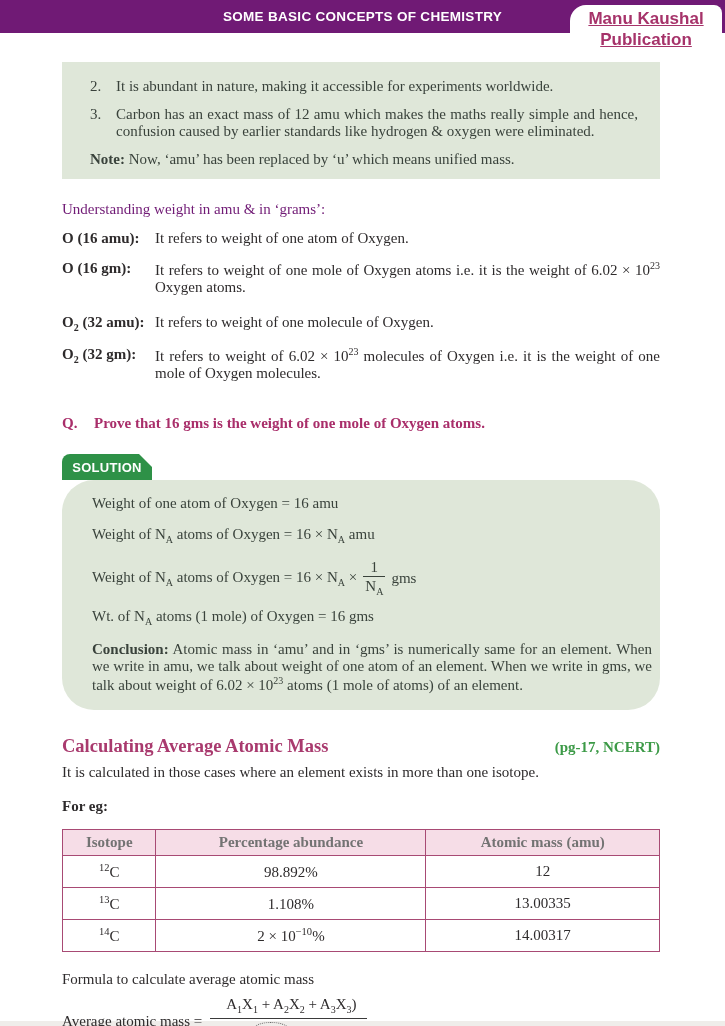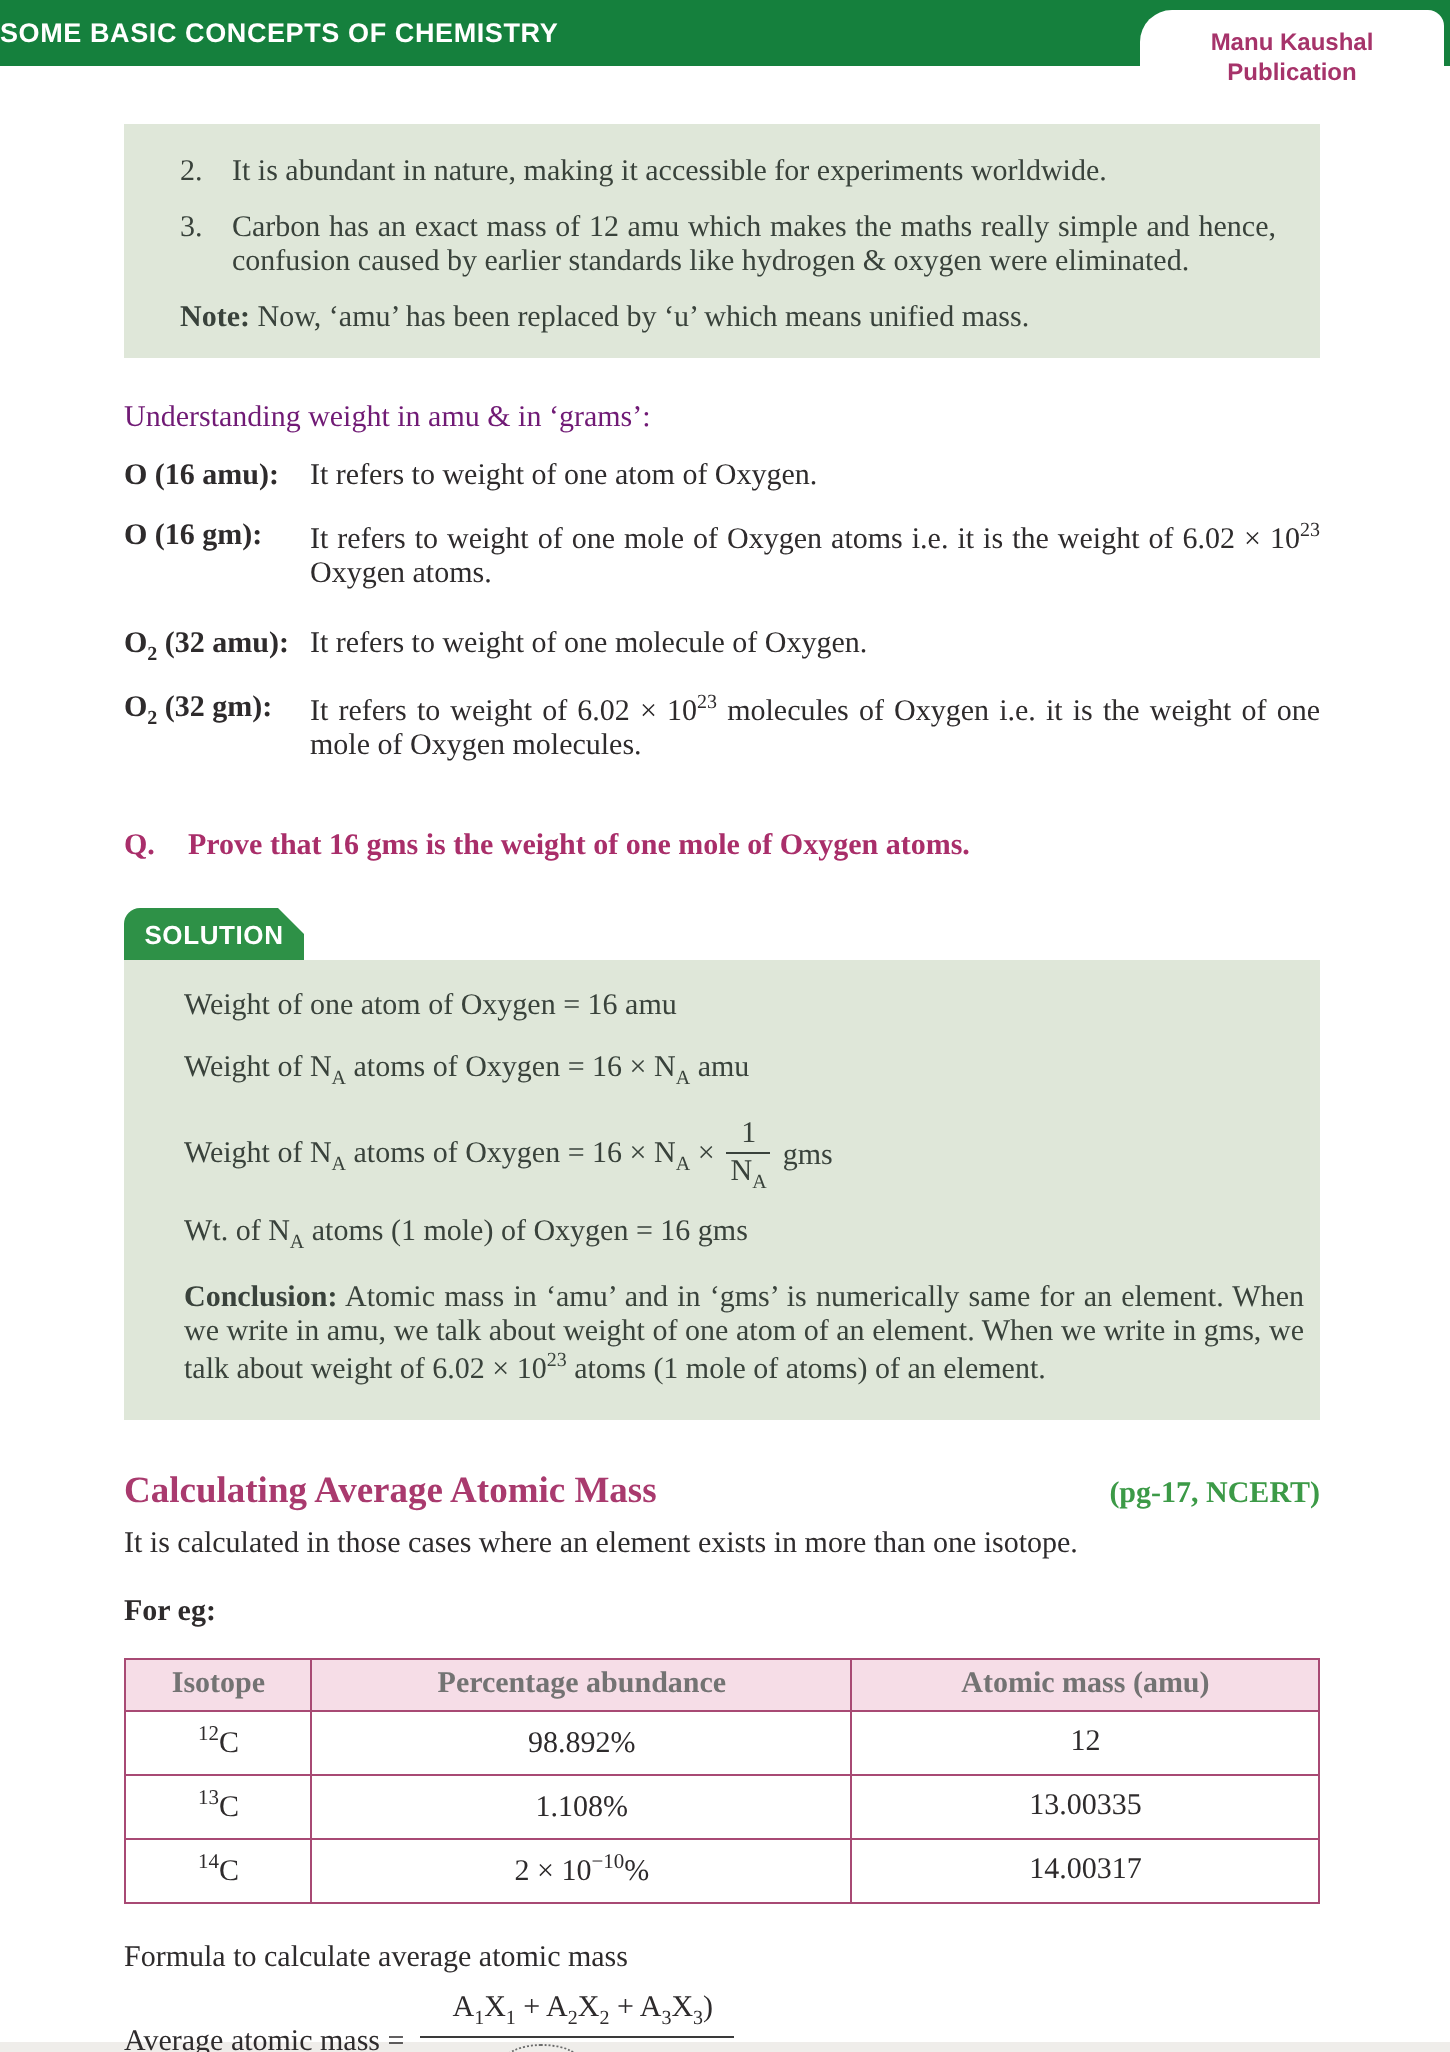--- a/index.html
+++ b/index.html
@@ -7,36 +7,36 @@
   body {
     font-family:"Liberation Serif", serif;
     color:#2e2b2c;
     background:#ffffff;
     overflow:hidden;
   }
   .page { display:flex; flex-direction:column; height:1026px; position:relative; border-bottom:5px solid #efedea; }
 
   
   .header-bar {
-    height:33px; background:#15803d;
-    display:flex; align-items:center; justify-content:flex-start;
+    height:33px; background:#701a75;
+    display:flex; align-items:center; justify-content:center;
     flex-shrink:0;
   }
   .header-title {
     color:#fff; font-family:"Liberation Sans", sans-serif;
     font-weight:bold; font-size:13.5px; letter-spacing:.3px;
   }
   .publisher-box {
     position:absolute; top:5px; right:3px; width:152px; height:48px;
     background:#fff; border-radius:16px 8px 10px 10px; z-index:3;
     display:flex; flex-direction:column; align-items:center; justify-content:center;
   }
   .publisher-box span {
     color:#a6336a; font-family:"Liberation Sans", sans-serif;
-    font-weight:bold; font-size:12px; line-height:1.25;
+    font-weight:bold; font-size:17px; line-height:1.25;text-decoration:underline;
   }
 
   
   .content { padding:0 65px 0 62px; font-size:15px; }
 
   .green-box { background:#dfe7d9; color:#39423b; }
   .intro-box { margin-top:29px; padding:11px 22px 11px 28px; }
   .intro-item { display:flex; margin:5px 0 11px; }
   .intro-num { width:26px; flex-shrink:0; }
   .intro-text { flex:1; text-align:justify; }
@@ -57,21 +57,21 @@
 
   .solution-badge {
     margin-top:22px; width:90px; height:26px; background:#2e9147;
     color:#fff; font-family:"Liberation Sans", sans-serif; font-weight:bold;
     font-size:13px; letter-spacing:.3px;
     display:flex; align-items:center; justify-content:center;
     border-top-left-radius:8px;
     clip-path:polygon(0 0, calc(100% - 13px) 0, 100% 13px, 100% 100%, 0 100%);
     position:relative; z-index:2;
   }
-  .solution-box { padding:15px 8px 16px 30px; }
+  .solution-box { padding:15px 8px 16px 30px;border-radius:32px; }
   .sol-line { margin-bottom:14px; }
   .sol-line-frac { display:flex; align-items:center; margin-bottom:10px; }
   .ifrac { display:inline-flex; flex-direction:column; align-items:center; margin:0 6px; }
   .ifrac .top { line-height:1.1; padding:0 3px; }
   .ifrac .bot { border-top:1.2px solid #39423b; line-height:1.2; padding:0 2px; }
   .conclusion { margin-top:1px; text-align:justify; }
 
   .calc-heading-row { margin-top:26px; display:flex; justify-content:space-between; align-items:baseline;gap:26px; }
   .calc-heading { font-size:18.5px; font-weight:bold; color:#a93a6e; }
   .page-ref { font-size:15px; font-weight:bold; color:#3c9a47; }

